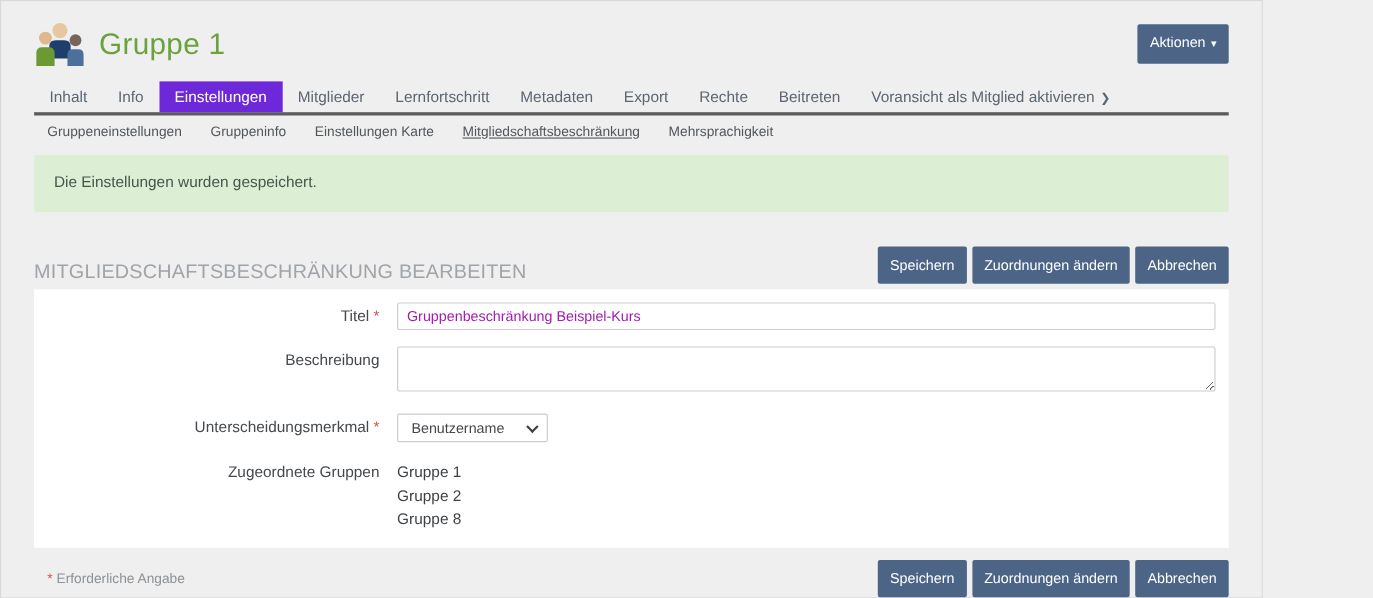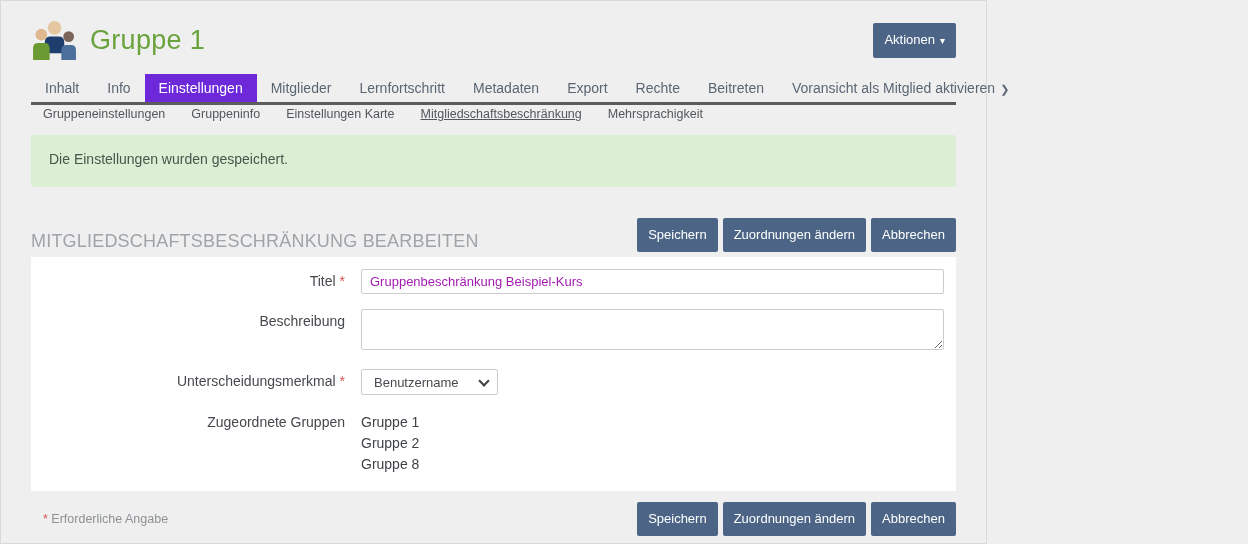--- a/index.html
+++ b/index.html
@@ -4,21 +4,21 @@
 <style>
   * { box-sizing: border-box; margin: 0; padding: 0; }
   html, body { width: 1248px; height: 544px; }
   body {
     font-family: "Liberation Sans", "DejaVu Sans", sans-serif;
     background: #efefef;
     color: #45494d;
     overflow: hidden;
   }
   .page {
-    width: 987px; height: 544px;
+    width: 1148px; height: 544px;
     background: #efefef;
     border: 1px solid #d9d9d9;
     padding: 0 30px;
   }
 
   
   .header-row {
     display: flex; align-items: center;
     padding-top: 18px; height: 60px;
   }
@@ -43,21 +43,21 @@
     border-bottom: 3px solid #5c5c5c;
   }
   .tab {
     font-size: 14px; color: #5b6673; padding: 6px 14px;
     cursor: pointer; white-space: nowrap;
   }
   .tab.active { background: #6d28d9; color: #ffffff; }
   .tab .chev { font-size: 11px; font-weight: bold; margin-left: 5px; }
 
   
-  .subtabs { display: flex; gap: 26px; margin-top: 2px; padding-left: 12px; }
+  .subtabs { display: flex; gap: 26px; margin-top: 8px; padding-left: 12px; }
   .subtab {
     font-size: 12.5px; color: #52575c; cursor: pointer; white-space: nowrap;
   }
   .subtab.active { text-decoration: underline; }
 
   
   .alert {
     margin-top: 14px;
     background: #dcefd5;
     border-radius: 2px;

